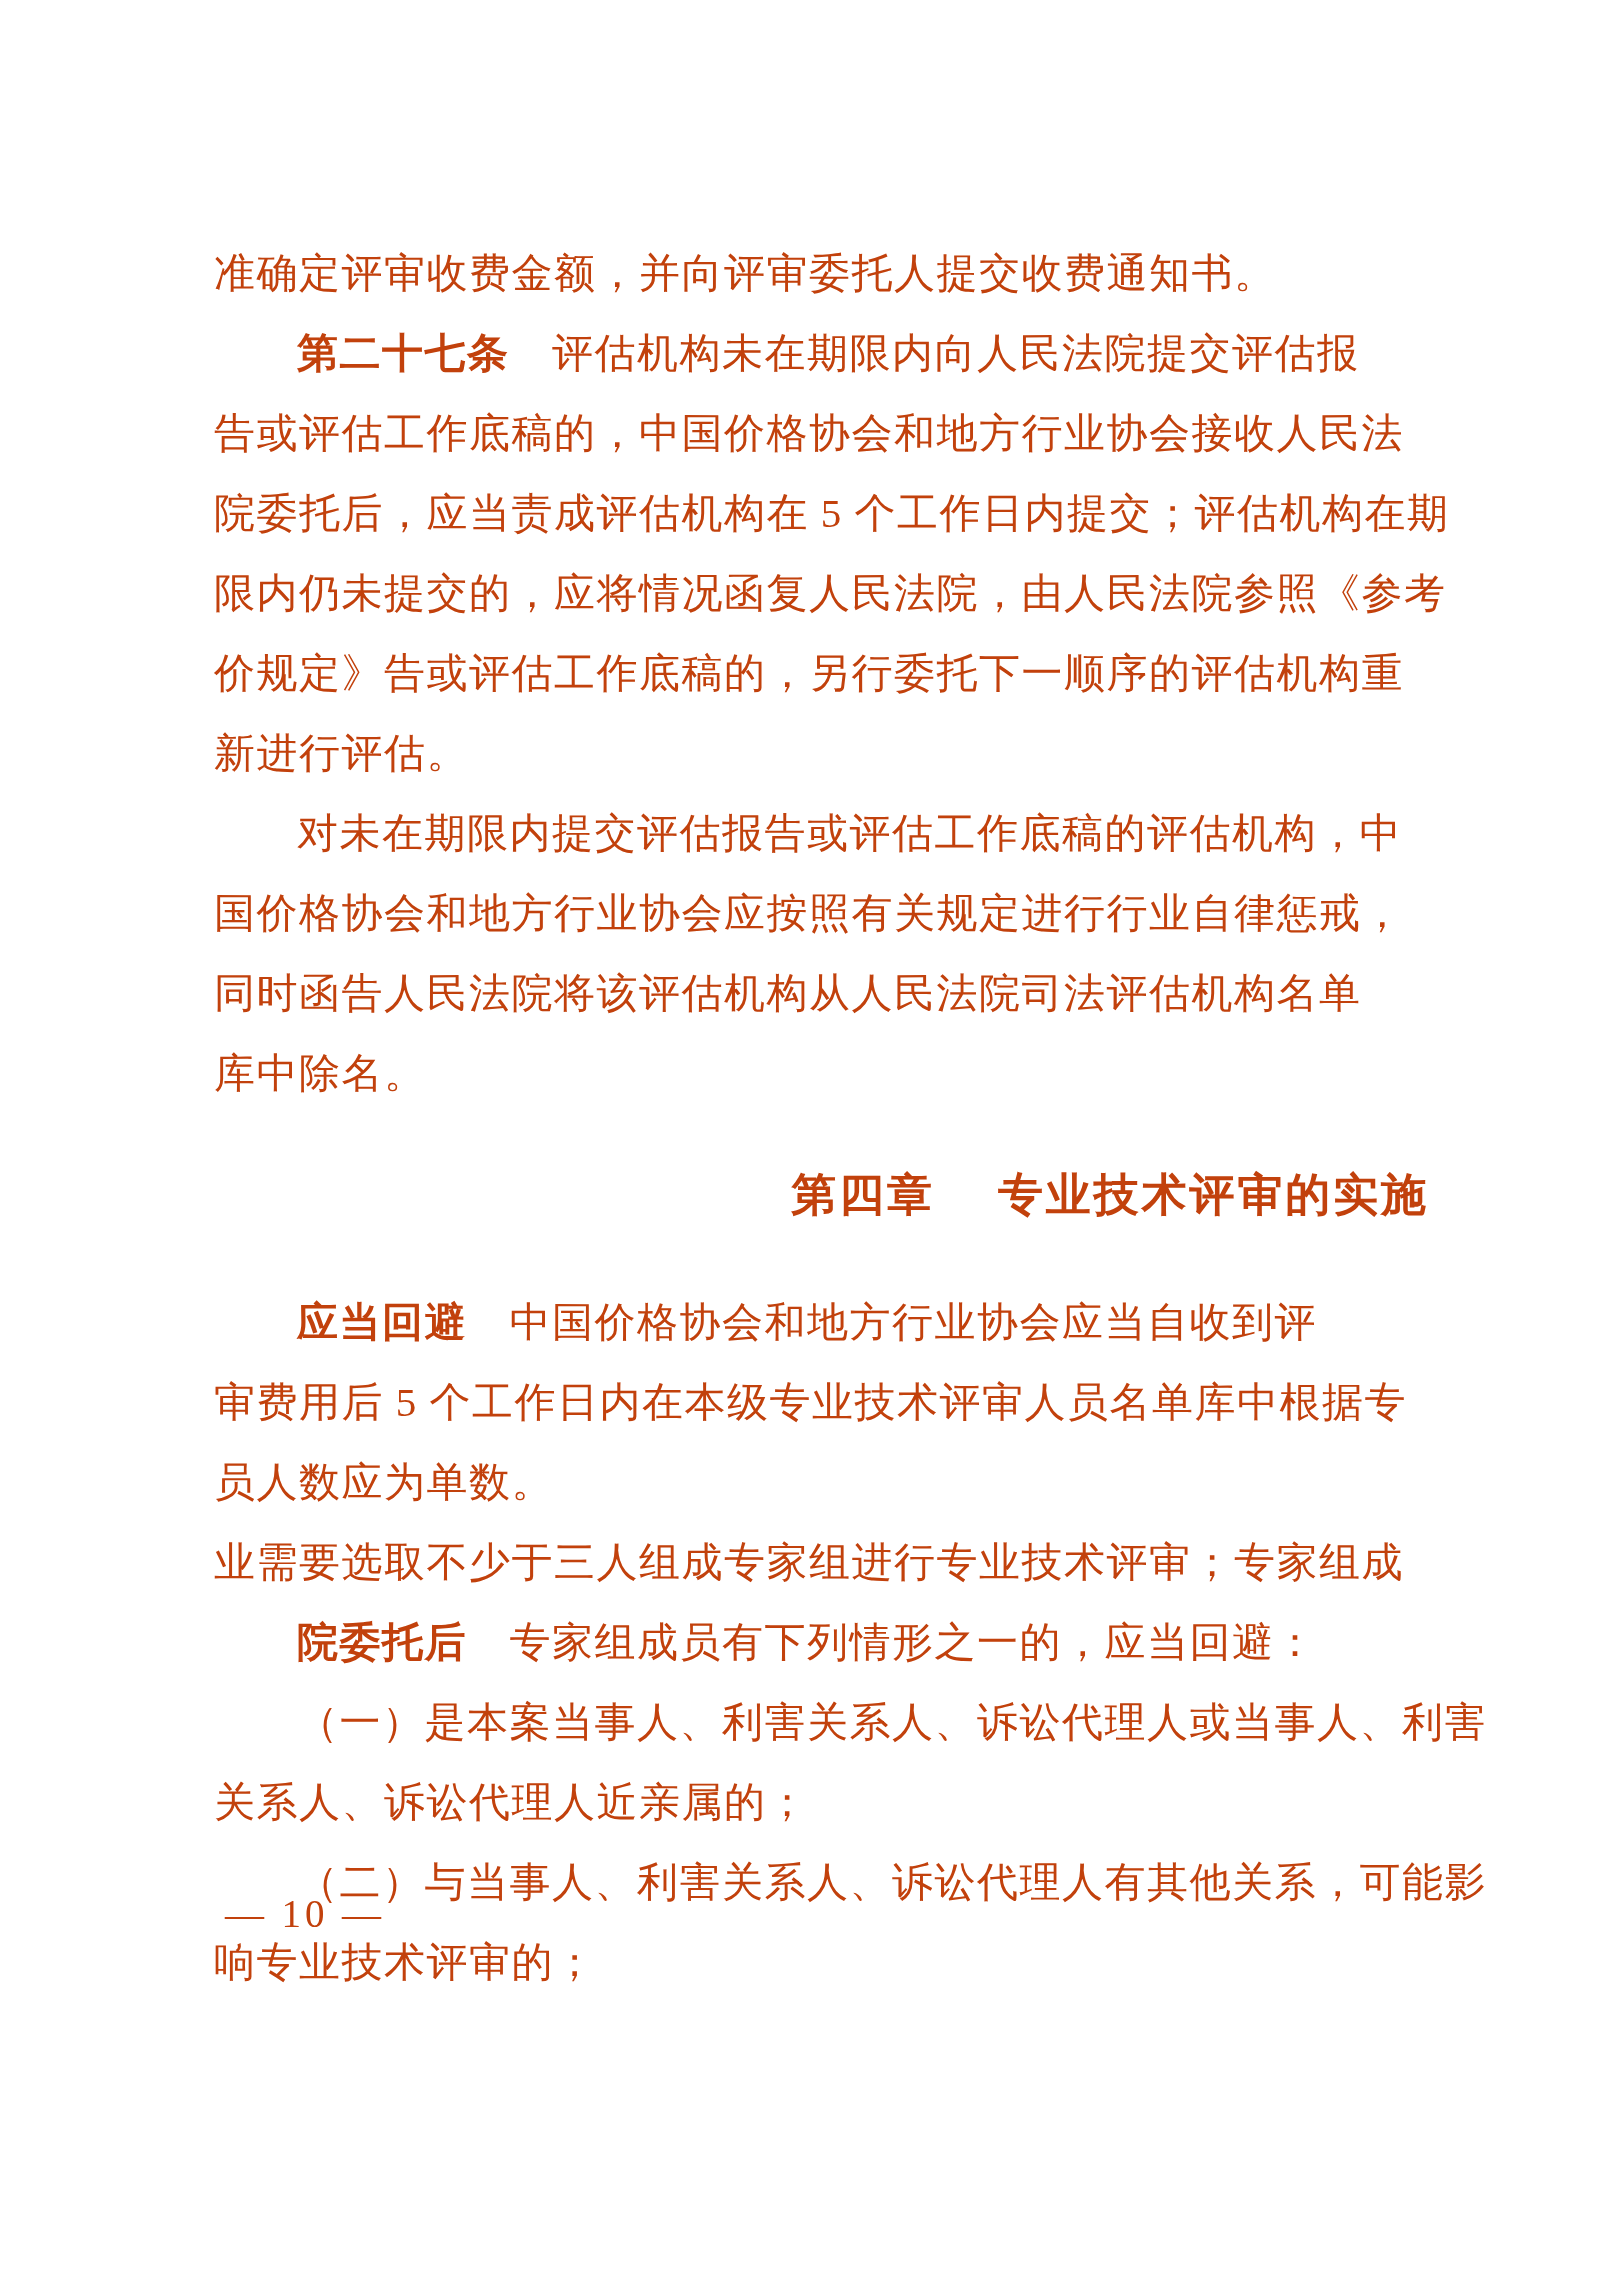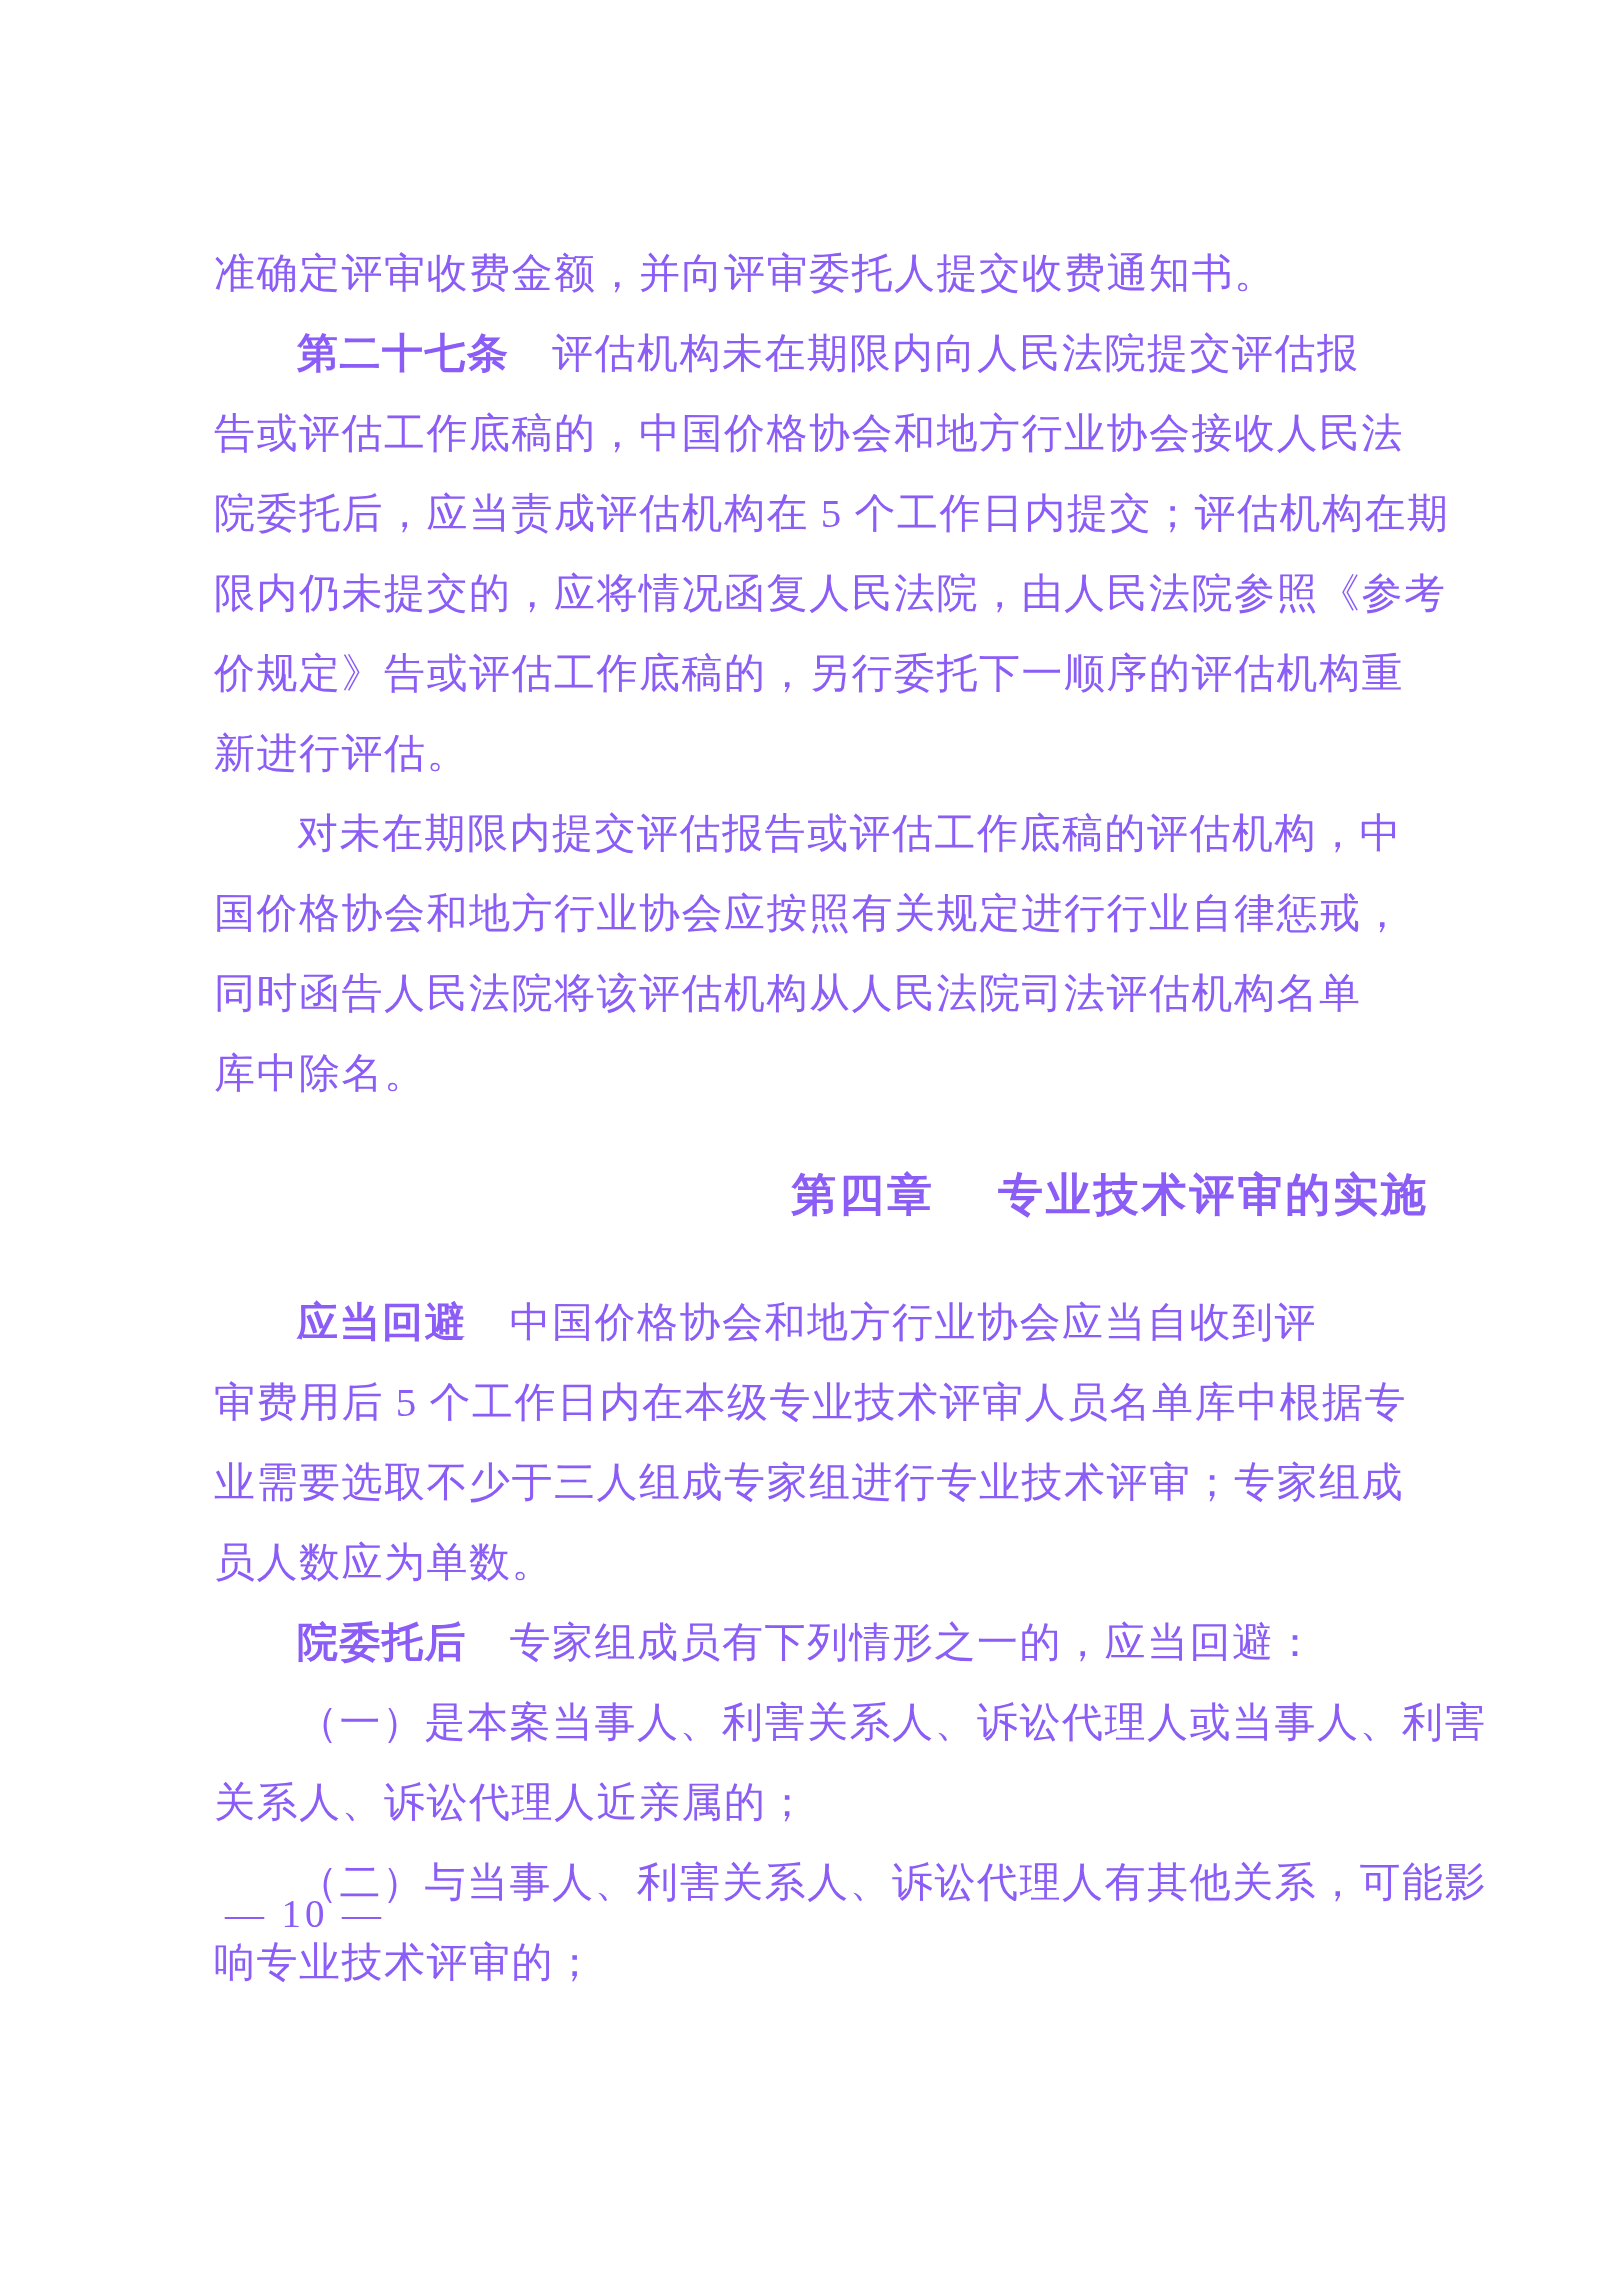--- a/index.html
+++ b/index.html
@@ -61,21 +61,21 @@
     height: 59px;
     line-height: 59px;
     font-size: 39px;
     letter-spacing: 3.9px;
     white-space: nowrap;
   }
 </style>
 </head>
 <body>
 
-<div class="page" style="background: rgb(255, 255, 255); color: #8b5cf6;">
+<div class="page" style="background: rgb(255, 255, 255); color: #c2410c;">
   <div class="textblock">
 
     <div id="lines-before">
         <div class="line"><span class="seg">准确定评审收费金额，并向评审委托人提交收费通知书。</span></div>
         <div class="line indent"><span class="seg bold">第二十七条</span><span class="seg">　评估机构未在期限内向人民法院提交评估报</span></div>
         <div class="line"><span class="seg">告或评估工作底稿的，中国价格协会和地方行业协会接收人民法</span></div>
         <div class="line"><span class="seg">院委托后，应当责成评估机构在 5 个工作日内提交；评估机构在期</span></div>
         <div class="line"><span class="seg">限内仍未提交的，应将情况函复人民法院，由人民法院参照《参考</span></div>
         <div class="line"><span class="seg">价规定》告或评估工作底稿的，另行委托下一顺序的评估机构重</span></div>
         <div class="line"><span class="seg">新进行评估。</span></div>
@@ -85,22 +85,22 @@
         <div class="line"><span class="seg">库中除名。</span></div>
       </div>
 
     <div class="chapter-heading">
       <span>第四章</span><span class="gap"></span><span>专业技术评审的实施</span>
     </div>
 
     <div id="lines-after">
         <div class="line indent"><span class="seg bold">应当回避</span><span class="seg">　中国价格协会和地方行业协会应当自收到评</span></div>
         <div class="line"><span class="seg">审费用后 5 个工作日内在本级专业技术评审人员名单库中根据专</span></div>
+        <div class="line"><span class="seg">员人数应为单数。</span></div>
         <div class="line"><span class="seg">业需要选取不少于三人组成专家组进行专业技术评审；专家组成</span></div>
-        <div class="line"><span class="seg">员人数应为单数。</span></div>
         <div class="line indent"><span class="seg bold">院委托后</span><span class="seg">　专家组成员有下列情形之一的，应当回避：</span></div>
         <div class="line indent"><span class="seg">（一）是本案当事人、利害关系人、诉讼代理人或当事人、利害</span></div>
         <div class="line"><span class="seg">关系人、诉讼代理人近亲属的；</span></div>
         <div class="line indent"><span class="seg">（二）与当事人、利害关系人、诉讼代理人有其他关系，可能影</span></div>
         <div class="line"><span class="seg">响专业技术评审的；</span></div>
       </div>
 
   </div>
 
   <div class="page-footer">— 10 —</div>

